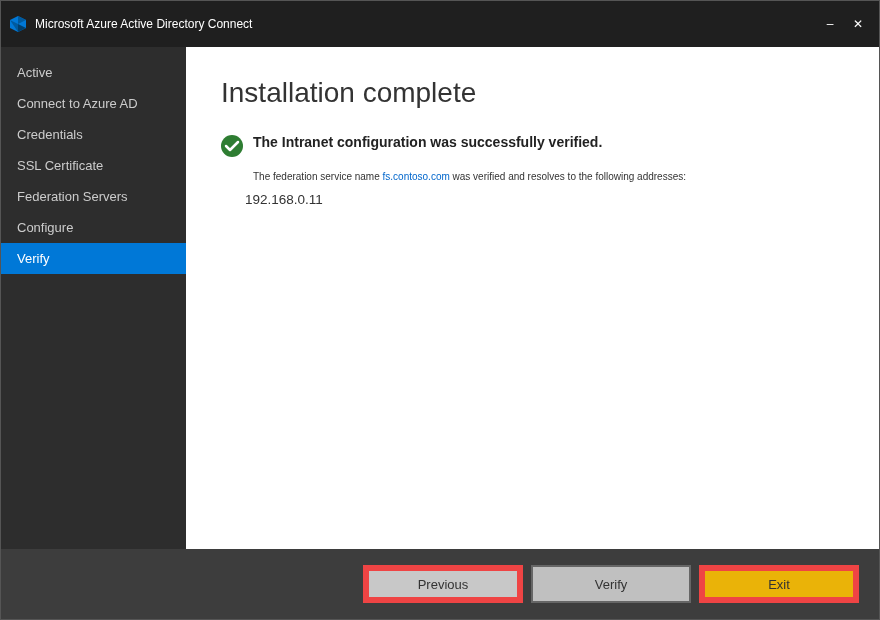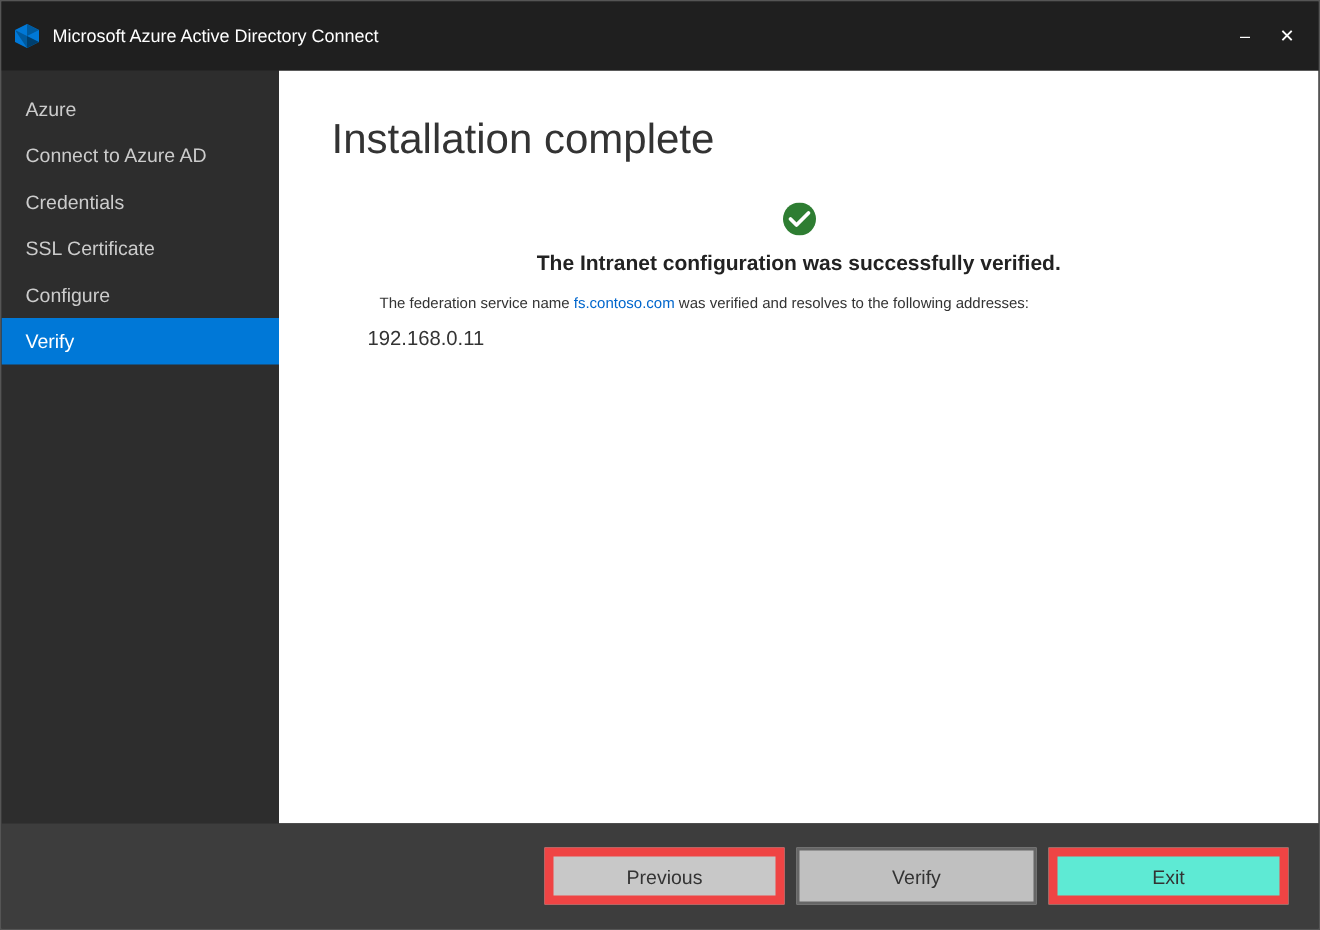--- a/index.html
+++ b/index.html
@@ -84,24 +84,23 @@
       overflow-y: auto;
     }
     .page-title {
       font-size: 28px;
       font-weight: 300;
       color: #333333;
       margin-bottom: 25px;
     }
     .success-block {
       display: flex;
-      align-items: center;
+      align-items: flex-start;
       gap: 10px;
       margin-bottom: 12px;
-      flex-direction: column;
     }
     .success-icon {
       width: 22px;
       height: 22px;
       flex-shrink: 0;
       margin-top: 1px;
     }
     .success-text {
       font-size: 14px;
       font-weight: 600;
@@ -142,21 +141,21 @@
       color: #333333;
       font-size: 13px;
       cursor: pointer;
       font-family: 'Segoe UI', Arial, sans-serif;
     }
     .footer-btn.verify-btn {
       background: #c0c0c0;
       border: 2px solid #666;
     }
     .footer-btn.exit-btn {
-      background: #5eead4;
+      background: #eab308;
     }
   </style>
 </head>
 <body>
 
 <div class="window">
 
   <div class="title-bar">
     <svg class="title-bar-icon" viewBox="0 0 18 18">
       <polygon points="9,1 17,5 17,13 9,17 1,13 1,5" fill="#0078d7"></polygon>
@@ -167,24 +166,25 @@
     <span class="title-bar-text">Microsoft Azure Active Directory Connect</span>
     <div class="title-bar-controls">
       <button class="title-bar-btn">–</button>
       <button class="title-bar-btn close">✕</button>
     </div>
   </div>
 
   <div class="content-area">
 
     <div class="sidebar">
-      <div class="sidebar-item">Azure</div>
+      <div class="sidebar-item">Active</div>
       <div class="sidebar-item">Connect to Azure AD</div>
       <div class="sidebar-item">Credentials</div>
       <div class="sidebar-item">SSL Certificate</div>
+      <div class="sidebar-item">Federation Servers</div>
       <div class="sidebar-item">Configure</div>
       <div class="sidebar-item active">Verify</div>
     </div>
 
     <div class="main-panel">
       <h1 class="page-title">Installation complete</h1>
 
       <div class="success-block">
 
         <svg class="success-icon" viewBox="0 0 22 22">

